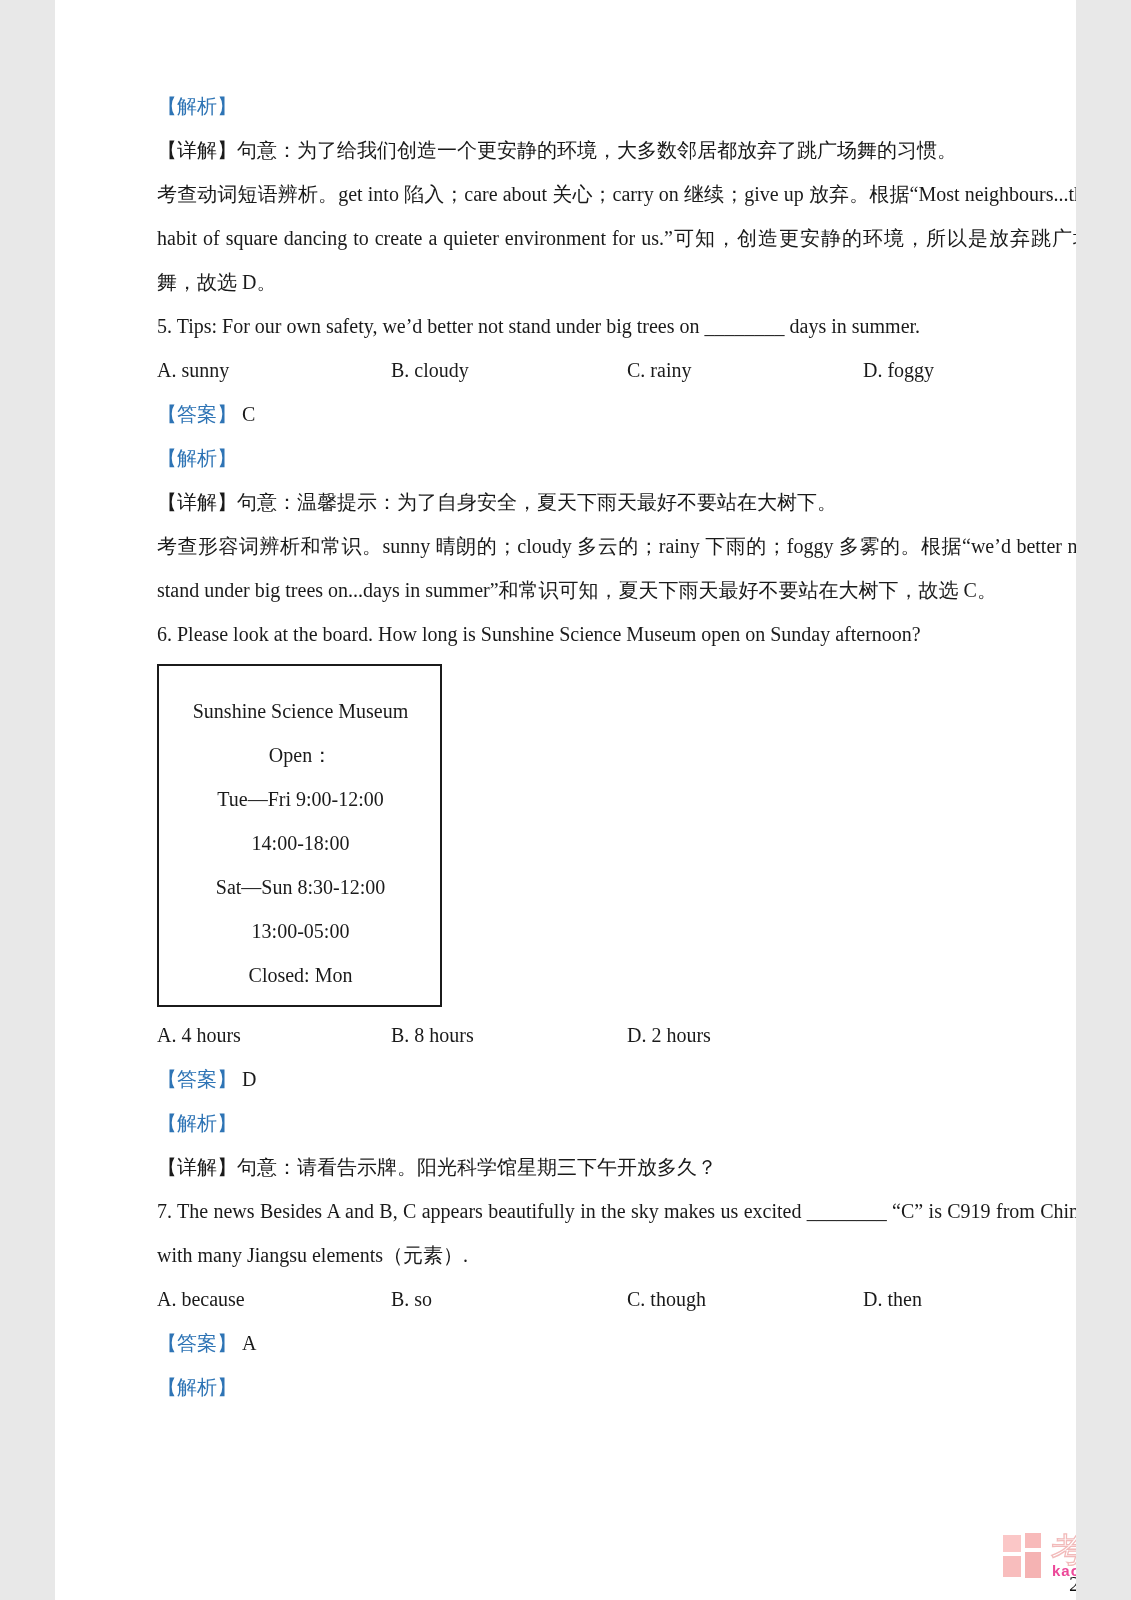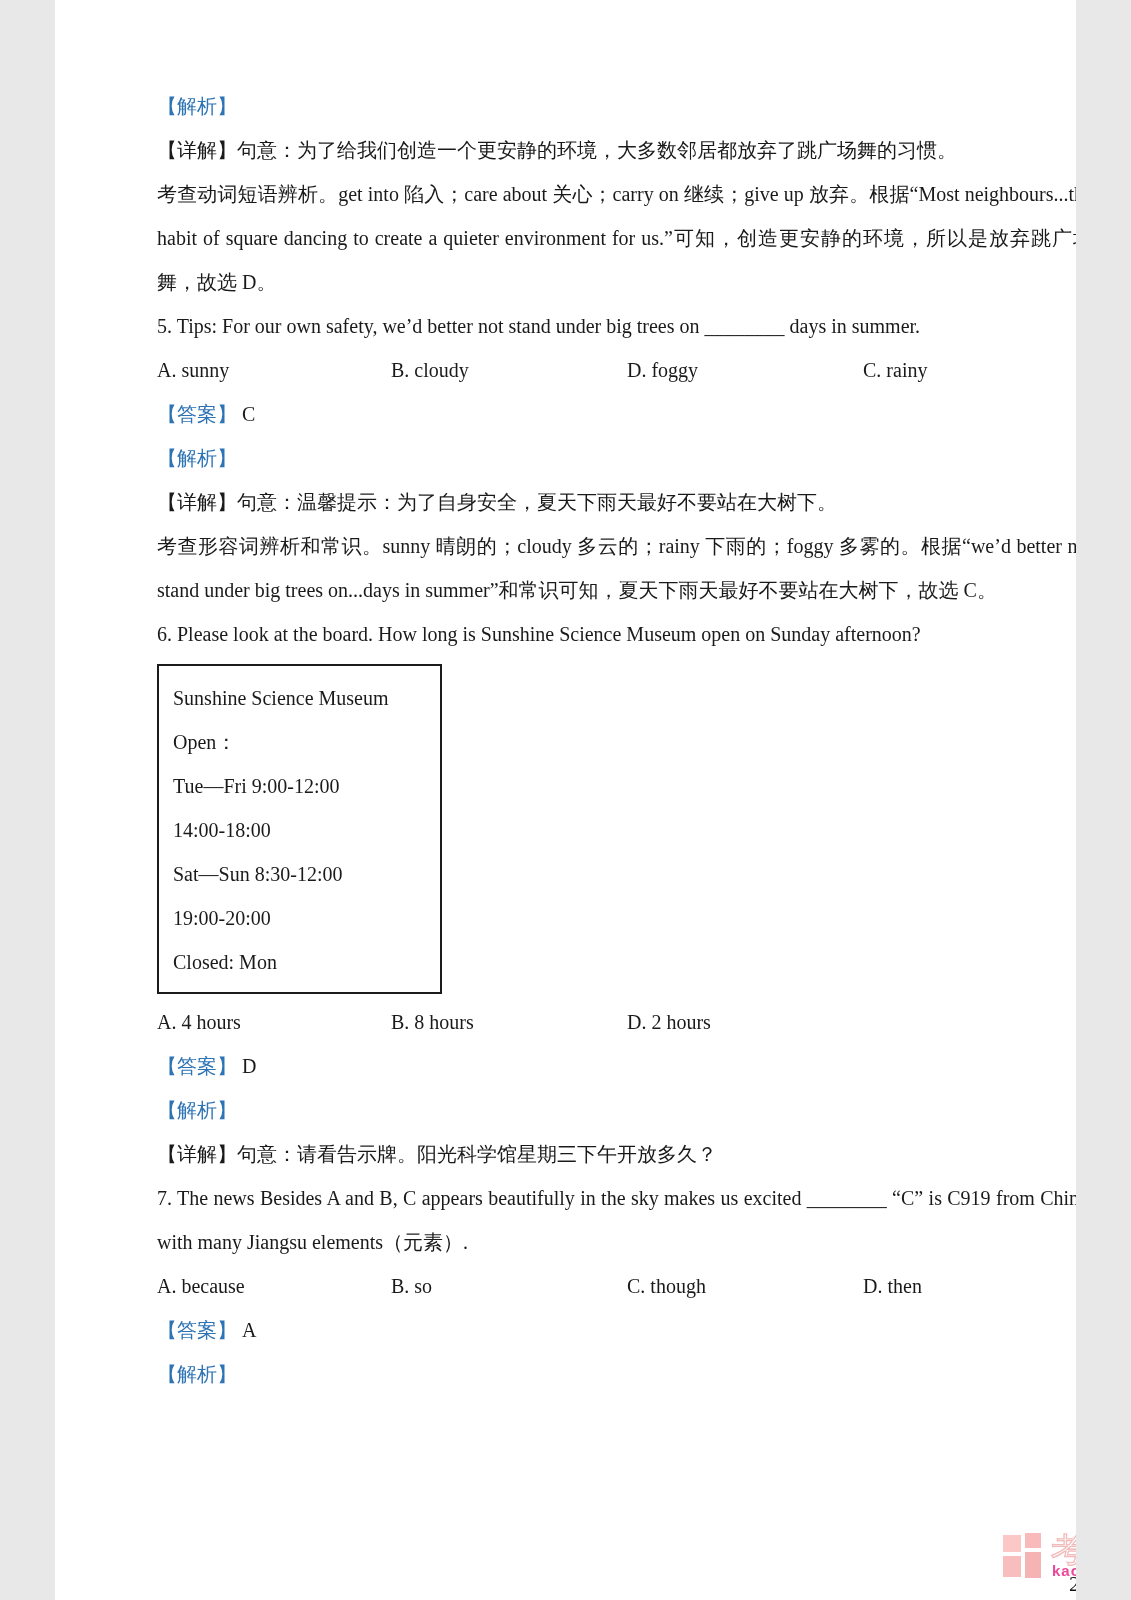--- a/index.html
+++ b/index.html
@@ -24,22 +24,23 @@
   .label-blue { color:#2e74b5; }
   .answer-letter { margin-left:5px; }
   .options-row {
     display:grid;
     grid-template-columns:234px 236px 236px 1fr;
     min-height:44px;
   }
   .board {
     width:255px;
     border:2px solid #1b1b1b;
-    padding:10px 12px 8px 14px;
+    padding:23px 12px 8px 14px;
     margin:8px 0 6px 0;
+    text-align:center;
   }
   .board-line { min-height:44px; }
   
   .wm-logo { position:absolute; left:948px; top:1533px; width:40px; height:46px; }
   .wm-block { position:absolute; }
   .wm-b1 { left:0;   top:2px;  width:18px; height:17px; background:#fbc7c7; }
   .wm-b2 { left:22px; top:0;   width:16px; height:15px; background:#f8baba; }
   .wm-b3 { left:0;   top:23px; width:18px; height:21px; background:#f8bdbd; }
   .wm-b4 { left:22px; top:19px; width:16px; height:26px; background:#f5b3b3; }
   .wm-brand {
@@ -70,35 +71,35 @@
 <div class="page">
 
   <div class="content">
       <div class="line label-blue">【解析】</div>
       <div class="line para">【详解】句意：为了给我们创造一个更安静的环境，大多数邻居都放弃了跳广场舞的习惯。</div>
       <div class="line para">考查动词短语辨析。get into 陷入；care about 关心；carry on 继续；give up 放弃。根据“Most neighbours...the habit of square dancing to create a quieter environment for us.”可知，创造更安静的环境，所以是放弃跳广场舞，故选 D。</div>
       <div class="line para">5. Tips: For our own safety, we’d better not stand under big trees on ________ days in summer.</div>
       <div class="options-row">
         <div class="option">A. sunny</div>
         <div class="option">B. cloudy</div>
+        <div class="option">C. rainy</div>
         <div class="option">D. foggy</div>
-        <div class="option">C. rainy</div>
       </div>
       <div class="line"><span class="label-blue">【答案】</span><span class="answer-letter">C</span></div>
       <div class="line label-blue">【解析】</div>
       <div class="line para">【详解】句意：温馨提示：为了自身安全，夏天下雨天最好不要站在大树下。</div>
       <div class="line para">考查形容词辨析和常识。sunny 晴朗的；cloudy 多云的；rainy 下雨的；foggy 多雾的。根据“we’d better not stand under big trees on...days in summer”和常识可知，夏天下雨天最好不要站在大树下，故选 C。</div>
       <div class="line para">6. Please look at the board. How long is Sunshine Science Museum open on Sunday afternoon?</div>
       <div class="board">
         <div class="board-line">Sunshine Science Museum</div>
         <div class="board-line">Open：</div>
         <div class="board-line">Tue—Fri 9:00-12:00</div>
         <div class="board-line">14:00-18:00</div>
         <div class="board-line">Sat—Sun 8:30-12:00</div>
-        <div class="board-line">19:00-20:00</div>
+        <div class="board-line">13:00-05:00</div>
         <div class="board-line">Closed: Mon</div>
       </div>
       <div class="options-row">
         <div class="option">A. 4 hours</div>
         <div class="option">B. 8 hours</div>
         <div class="option">D. 2 hours</div>
       </div>
       <div class="line"><span class="label-blue">【答案】</span><span class="answer-letter">D</span></div>
       <div class="line label-blue">【解析】</div>
       <div class="line para">【详解】句意：请看告示牌。阳光科学馆星期三下午开放多久？</div>

